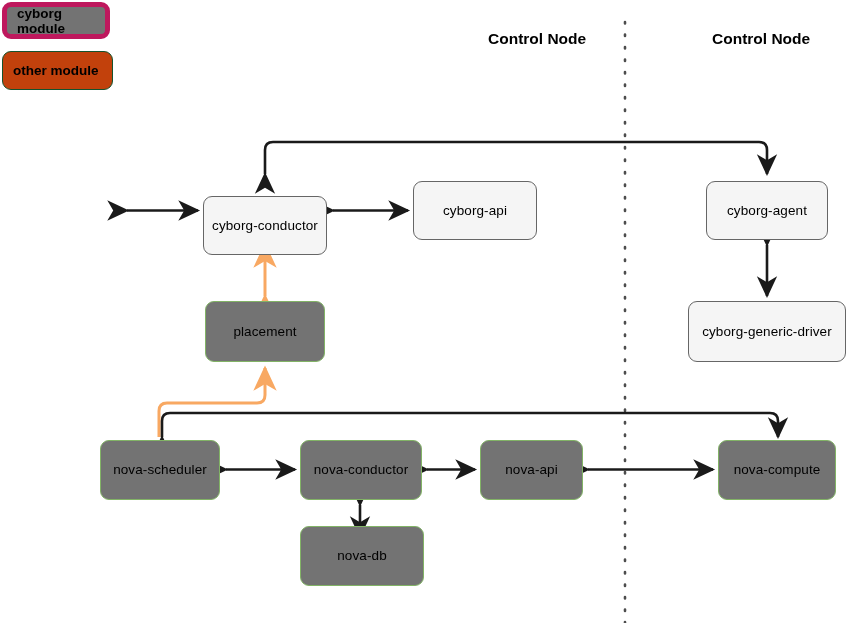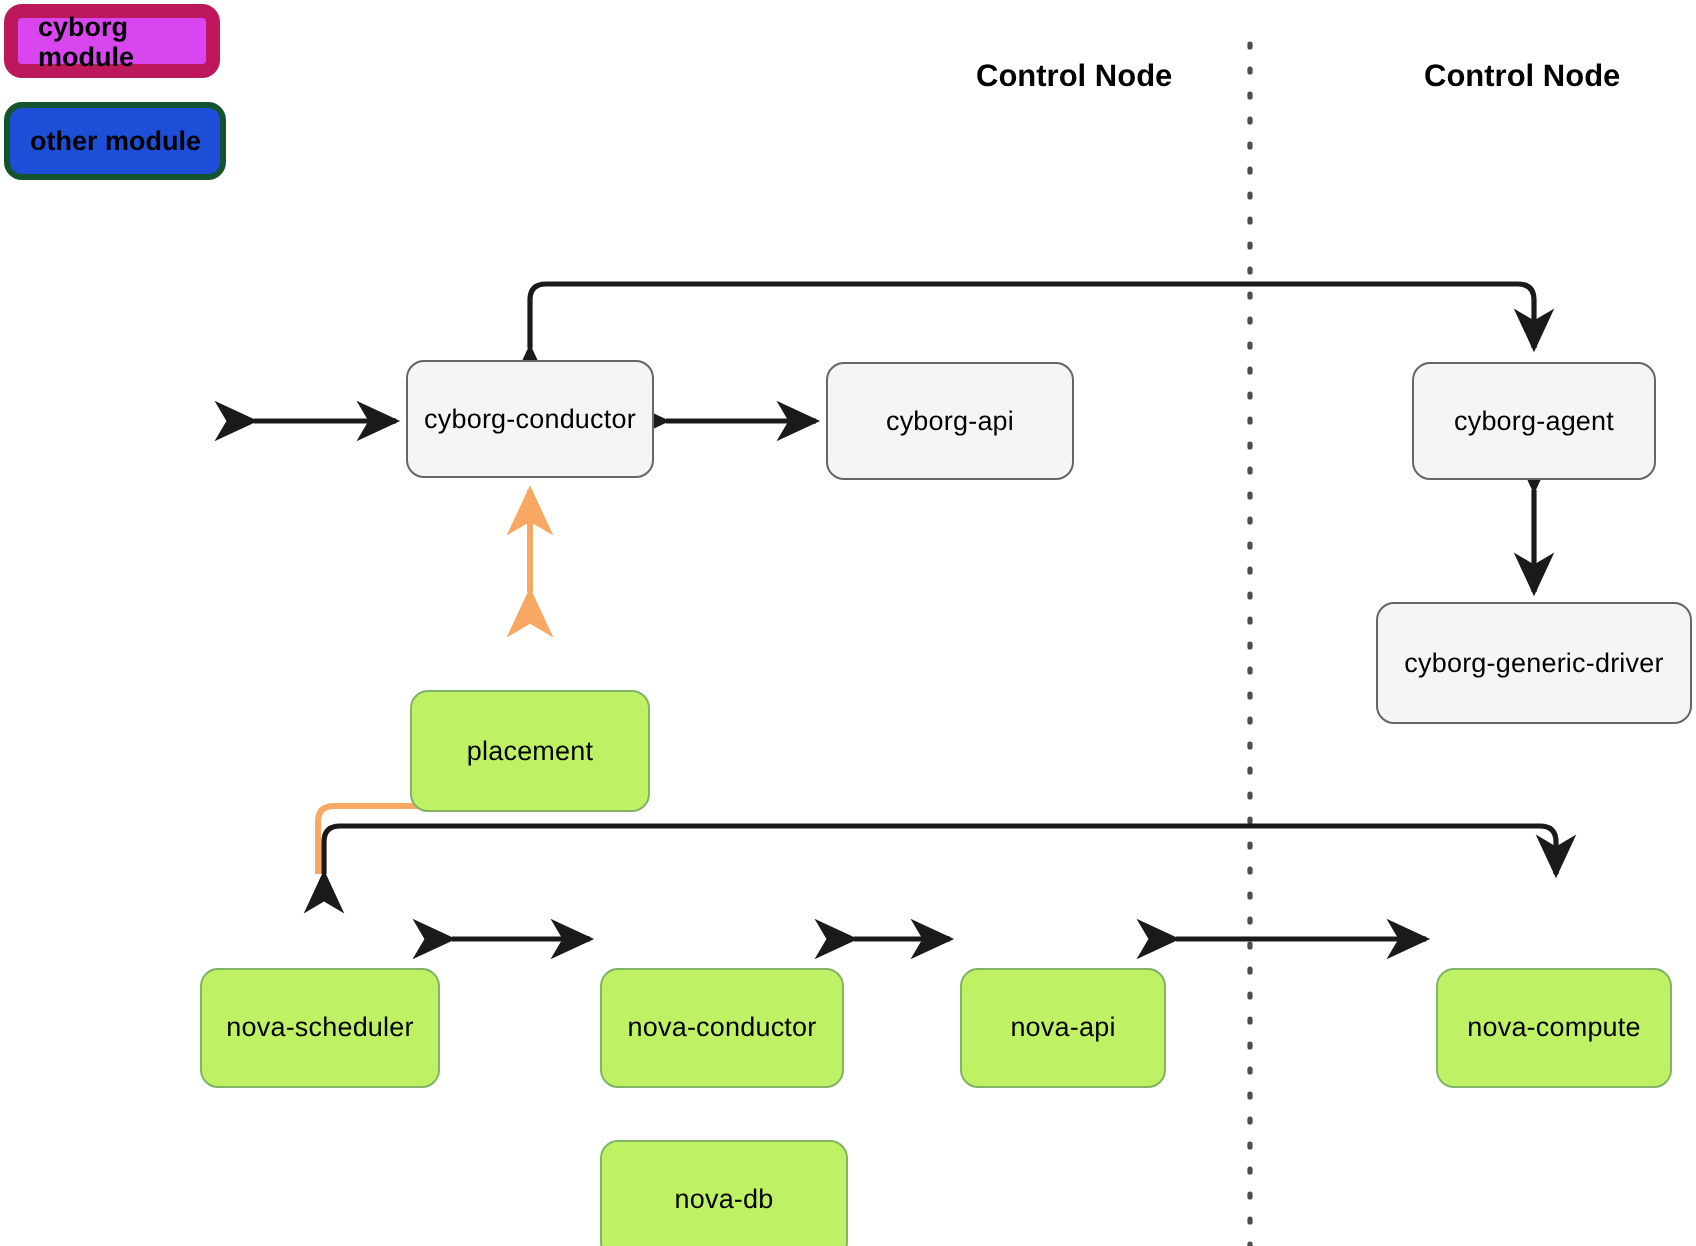--- a/index.html
+++ b/index.html
@@ -37,43 +37,42 @@
     font-size: 13.5px;
     color: #000000;
     line-height: 1.15;
     letter-spacing: 0.1px;
   }
   .node-cyborg {
     background: #f5f5f5;
     border: 1px solid #666666;
   }
   .node-other {
-    background: #bef264;
+    background: #737373;
     border: 1px solid #82b366;
-    margin-top: 44px;
   }
   .legend-item {
     position: absolute;
     box-sizing: border-box;
     display: flex;
     align-items: center;
     justify-content: flex-start;
     padding-left: 10px;
     border-radius: 9px;
     font-size: 13.5px;
     font-weight: bold;
     color: #000000;
   }
   .legend-cyborg {
-    background: #d946ef;
-    border: 7px solid #be185d;
+    background: #737373;
+    border: 5px solid #be185d;
   }
   .legend-other {
-    background: #1d4ed8;
-    border: 3px solid #14532d;
+    background: #c2410c;
+    border: 1px solid #14532d;
   }
   .zone-label {
     position: absolute;
     font-size: 15.5px;
     font-weight: bold;
     color: #000000;
     white-space: nowrap;
   }
 </style>
 </head>
@@ -122,21 +121,21 @@
 
   <div class="legend-item legend-other" style="left:2px; top:51px; width:111px; height:39px;">
     <span>other module</span>
   </div>
 
   <div class="zone-label" style="left:488px; top:30px;">Control Node</div>
 
   <div class="zone-label" style="left:712px; top:30px;">Control Node</div>
 
 
-  <div class="node node-cyborg" style="left:203px; top:180px; width:124px; height:59px;">
+  <div class="node node-cyborg" style="left:203px; top:196px; width:124px; height:59px;">
     <span>cyborg-conductor</span>
   </div>
 
   <div class="node node-cyborg" style="left:413px; top:181px; width:124px; height:59px;">
     <span>cyborg-api</span>
   </div>
 
   <div class="node node-cyborg" style="left:706px; top:181px; width:122px; height:59px;">
     <span>cyborg-agent</span>
   </div>

